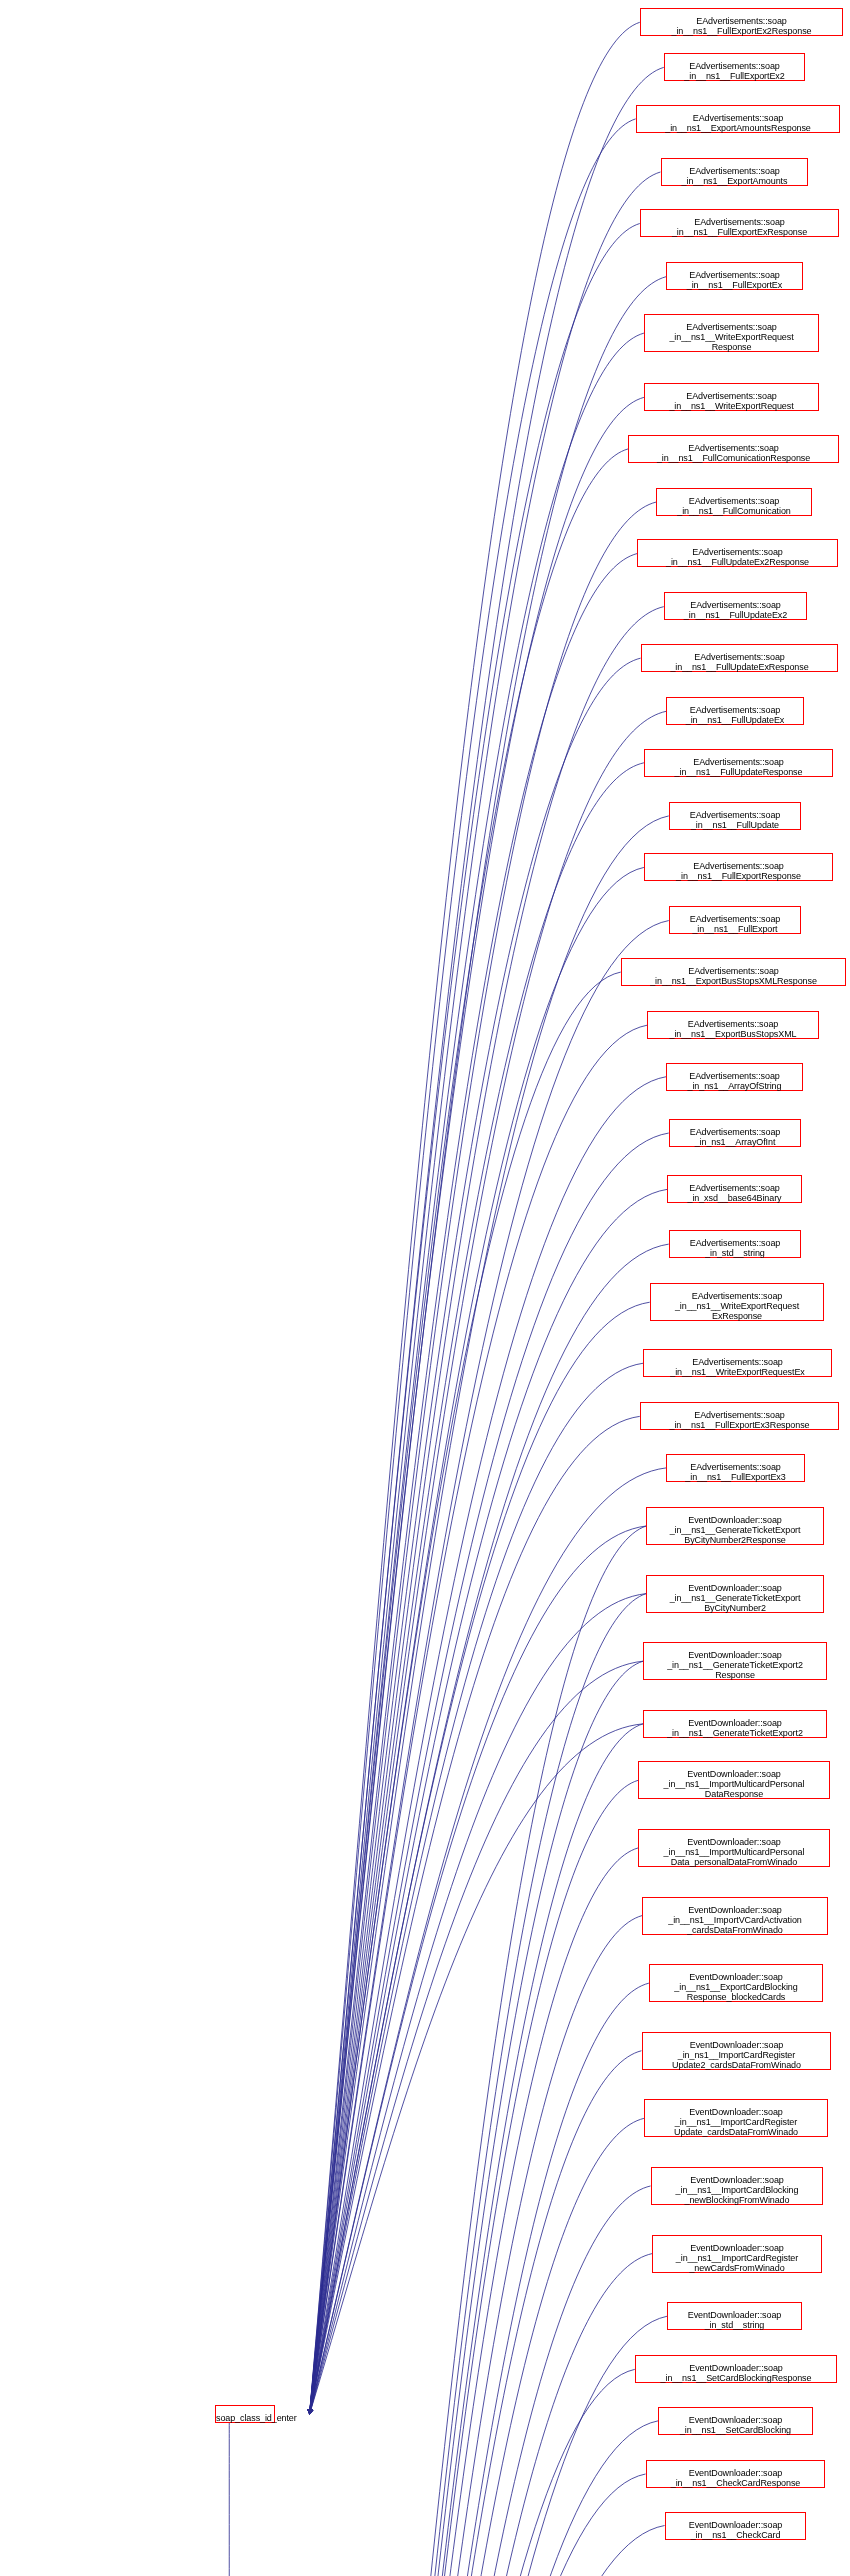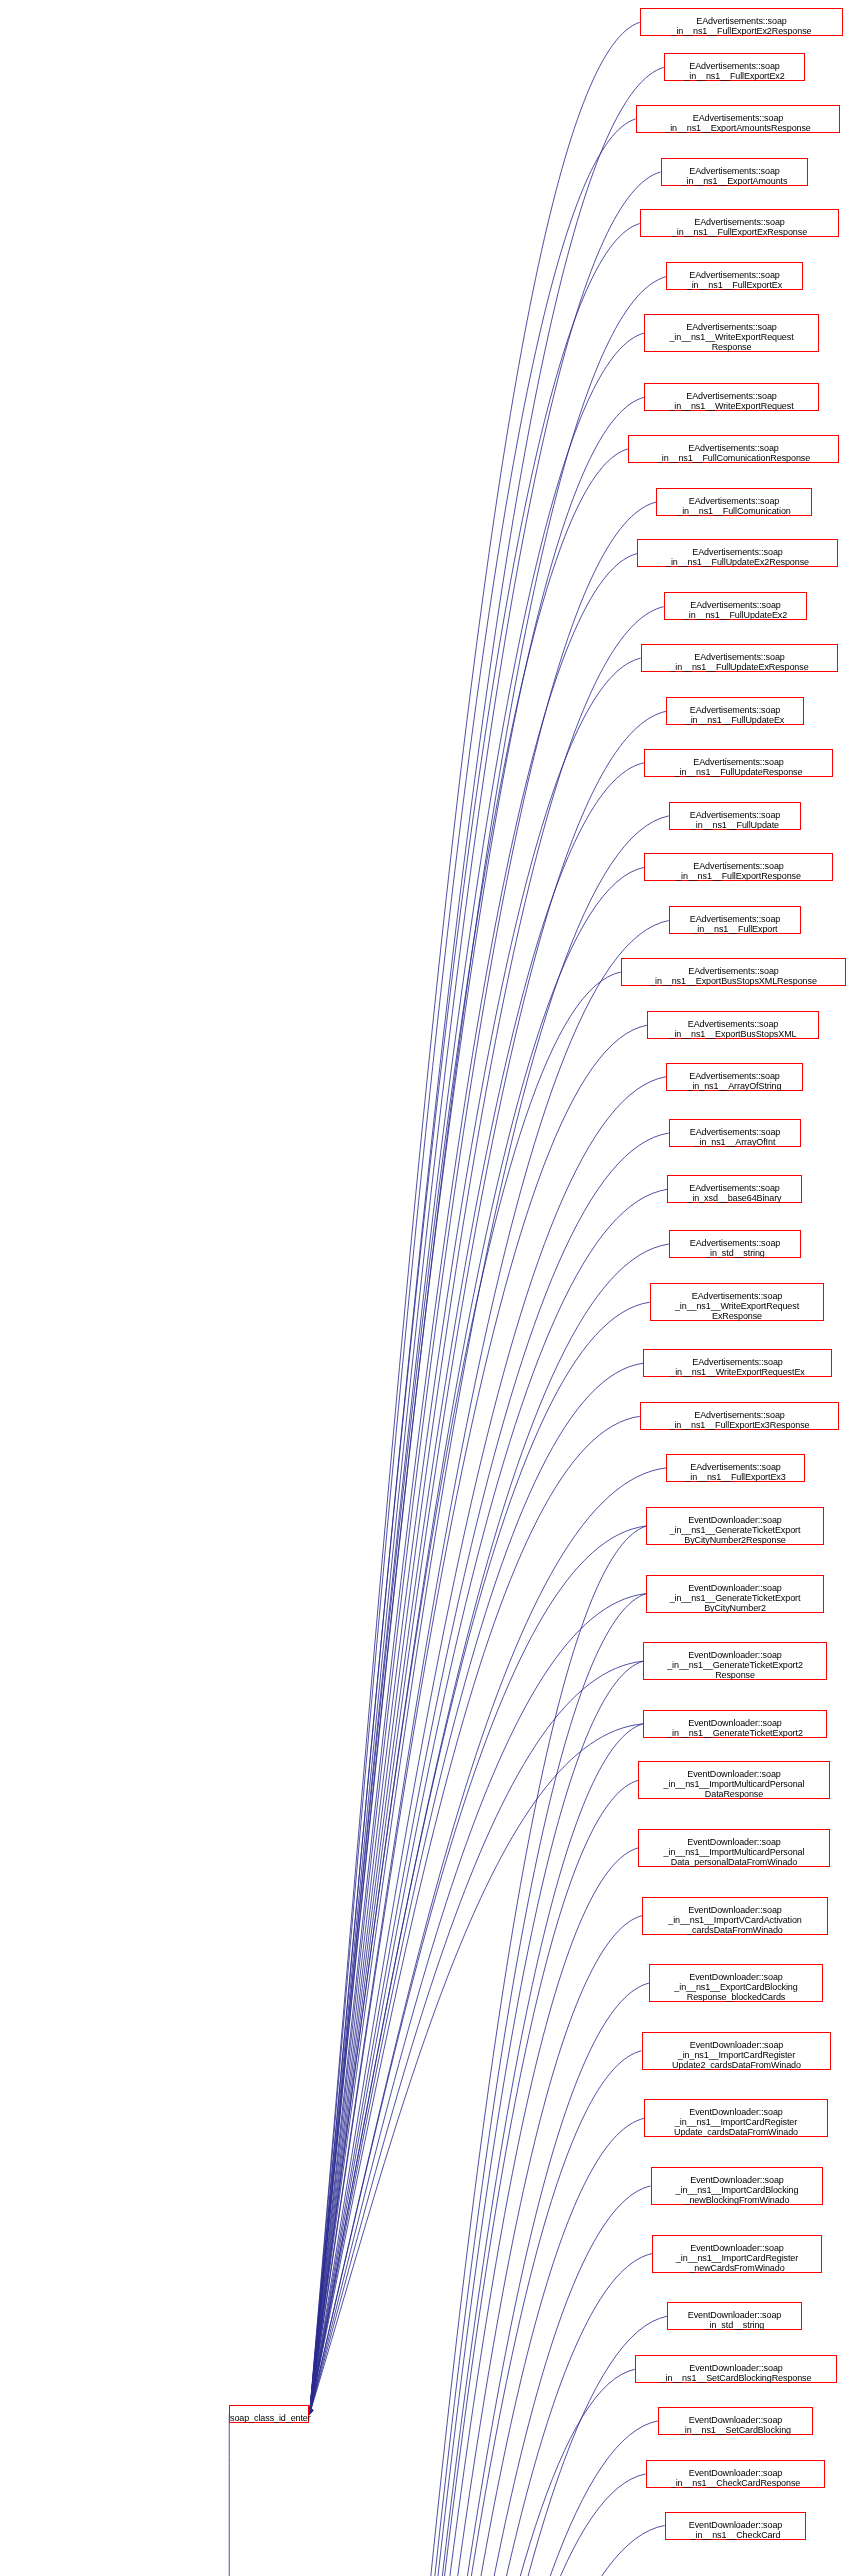--- a/index.html
+++ b/index.html
@@ -72,21 +72,21 @@
         <path d="M 786 2640.9700000000003 C 601.05 2682.862 490.08 3793 375 4735.57" fill="none" stroke="#2b2b8f" stroke-width="1" marker-end="url(#arrow)"></path>
         <path d="M 788 2722.6600000000003 C 602.15 2762.9182 490.64 3829.7605000000003 375 4735.57" fill="none" stroke="#2b2b8f" stroke-width="1" marker-end="url(#arrow)"></path>
         <path d="M 806 2798.35 C 612.05 2837.0944 495.68 3863.821 375 4735.57" fill="none" stroke="#2b2b8f" stroke-width="1" marker-end="url(#arrow)"></path>
         <path d="M 767 2862.5350000000003 C 590.6 2899.9957000000004 484.76 3892.70425 375 4735.57" fill="none" stroke="#2b2b8f" stroke-width="1" marker-end="url(#arrow)"></path>
         <path d="M 795 2924.775 C 606 2960.9909000000002 492.6 3920.71225 375 4735.57" fill="none" stroke="#2b2b8f" stroke-width="1" marker-end="url(#arrow)"></path>
         <path d="M 780 2988.96 C 597.75 3023.8922000000002 488.40000000000003 3949.5955 375 4735.57" fill="none" stroke="#2b2b8f" stroke-width="1" marker-end="url(#arrow)"></path>
         <path d="M 803 3051.2000000000003 C 610.4 3084.8874 494.84000000000003 3977.6035 375 4735.57" fill="none" stroke="#2b2b8f" stroke-width="1" marker-end="url(#arrow)"></path>
       </g>
   </svg>
   <div id="node-layer">
-      <div class="node" style="left: 229px; top: 2405px; width: 80px; height: 18px;"><span>soap_class_id_enter</span></div>
+      <div class="node" style="left: 215px; top: 2405px; width: 60px; height: 18px;"><span>soap_class_id_enter</span></div>
       <div class="node" style="left: 640px; top: 8px; width: 203px; height: 28px;"><span>EAdvertisements::soap
 _in__ns1__FullExportEx2Response</span></div>
       <div class="node" style="left: 664px; top: 53px; width: 141px; height: 28px;"><span>EAdvertisements::soap
 _in__ns1__FullExportEx2</span></div>
       <div class="node" style="left: 636px; top: 105px; width: 204px; height: 28px;"><span>EAdvertisements::soap
 _in__ns1__ExportAmountsResponse</span></div>
       <div class="node" style="left: 661px; top: 158px; width: 147px; height: 28px;"><span>EAdvertisements::soap
 _in__ns1__ExportAmounts</span></div>
       <div class="node" style="left: 640px; top: 209px; width: 199px; height: 28px;"><span>EAdvertisements::soap
 _in__ns1__FullExportExResponse</span></div>

